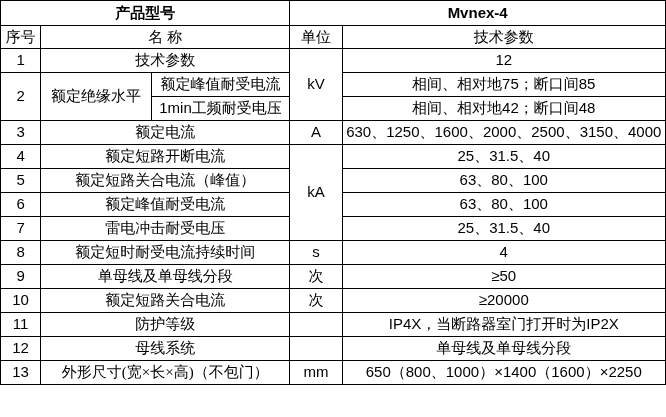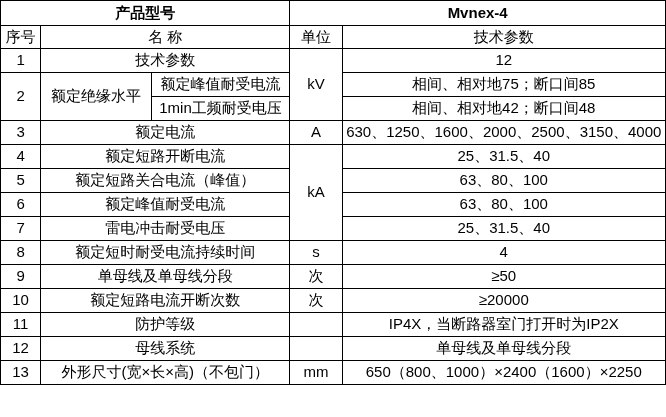--- a/index.html
+++ b/index.html
@@ -36,21 +36,21 @@
     font-weight: normal;
     font-size: 12px;
     height: 20px;
   }
   .col-no { width: 40px; }
   .col-unit { width: 52px; }
   .col-param { width: 322px; }
   .sub-left { width: 110px; }
   .sub-right { width: 138px; }
   .row-h { height: 24px; }
-  .small { font-size: 10px; }
+  .small { font-size: 10px; font-family: Liberation Serif, serif; }
 </style>
 </head>
 <body>
 
 <table class="spec">
   <colgroup>
     <col class="col-no">
     <col class="sub-left">
     <col class="sub-right">
     <col class="col-unit">
@@ -129,21 +129,21 @@
 
     <tr class="row-h">
       <td>9</td>
       <td colspan="2">单母线及单母线分段</td>
       <td>次</td>
       <td>≥50</td>
     </tr>
 
     <tr class="row-h">
       <td>10</td>
-      <td colspan="2">额定短路电流开断次数</td>
+      <td colspan="2">额定短路关合电流</td>
       <td>次</td>
       <td>≥20000</td>
     </tr>
 
     <tr class="row-h">
       <td>11</td>
       <td colspan="2">防护等级</td>
       <td></td>
       <td>IP4X，当断路器室门打开时为IP2X</td>
     </tr>
@@ -152,16 +152,16 @@
       <td>12</td>
       <td colspan="2">母线系统</td>
       <td></td>
       <td>单母线及单母线分段</td>
     </tr>
 
     <tr class="row-h">
       <td>13</td>
       <td class="small" colspan="2">外形尺寸(宽×长×高)（不包门）</td>
       <td>mm</td>
-      <td>650（800、1000）×2400（1600）×2250</td>
+      <td>650（800、1000）×1400（1600）×2250</td>
     </tr>
   </tbody>
 </table>
 
 </body></html>

